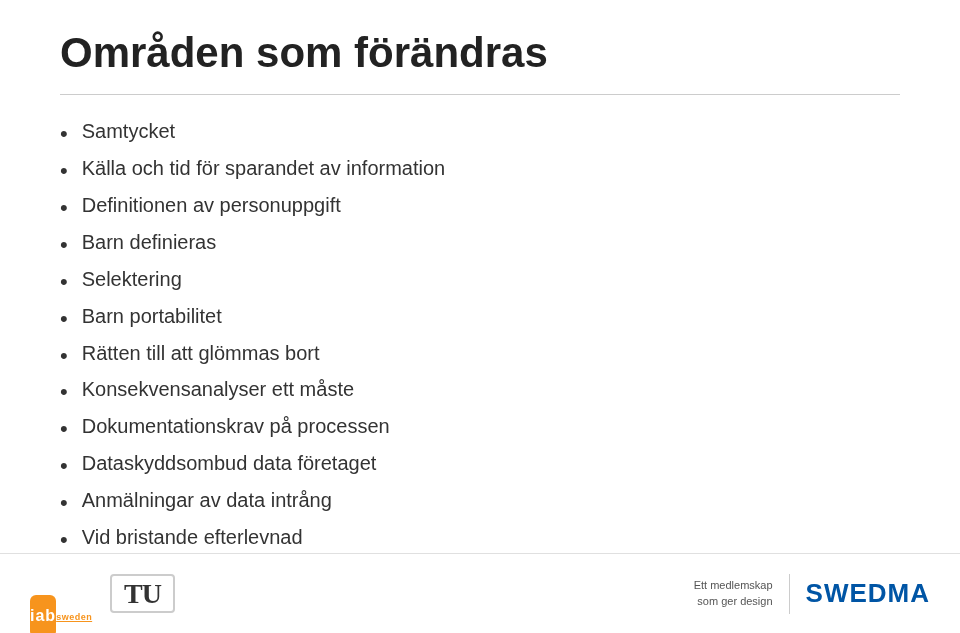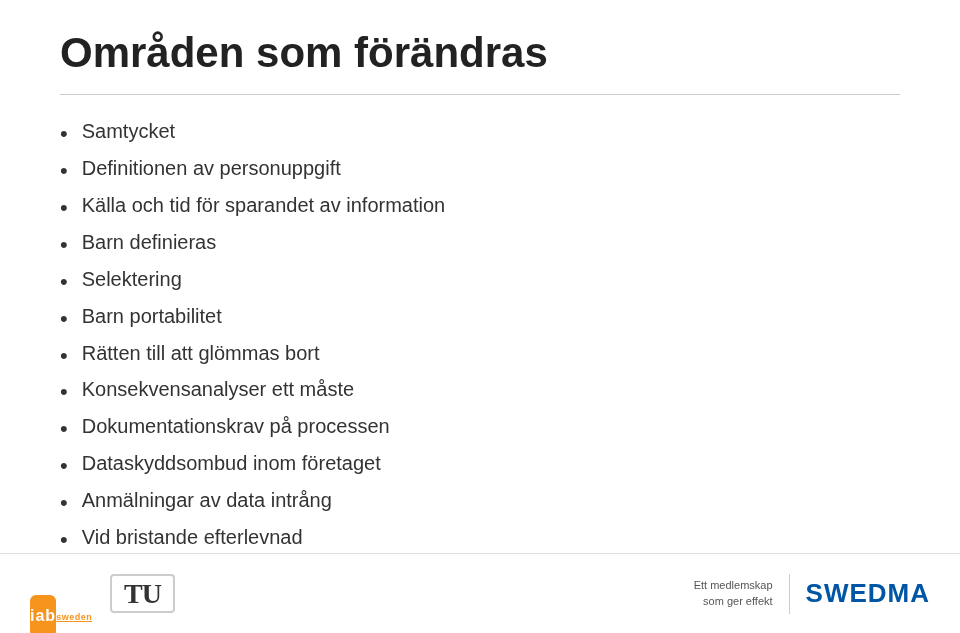--- a/index.html
+++ b/index.html
@@ -163,29 +163,29 @@
     }
   </style>
 </head>
 <body>
 
 <div class="main-content">
   <h1 class="page-title">Områden som förändras</h1>
   <hr class="divider">
   <ul class="bullet-list" id="bullet-list">
   <li>Samtycket</li>
+      <li>Källa och tid för sparandet av information</li>
       <li>Definitionen av personuppgift</li>
-      <li>Källa och tid för sparandet av information</li>
       <li>Barn definieras</li>
       <li>Selektering</li>
       <li>Barn portabilitet</li>
       <li>Rätten till att glömmas bort</li>
       <li>Konsekvensanalyser ett måste</li>
       <li>Dokumentationskrav på processen</li>
-      <li>Dataskyddsombud inom företaget</li>
+      <li>Dataskyddsombud data företaget</li>
       <li>Anmälningar av data intrång</li>
       <li>Vid bristande efterlevnad</li>
       <li>Grupptalan</li>
       <li>Privacy by design</li>
     </ul>
 </div>
 
 <footer class="footer">
   <div class="footer-logos">
     <div class="iab-logo">
@@ -194,18 +194,18 @@
       </div>
       <span class="sweden-text">sweden</span>
     </div>
     <div class="tu-logo">
       <span class="tu-text">TU</span>
     </div>
   </div>
   <div class="footer-right">
     <div class="membership-text">
       <div>Ett medlemskap</div>
-      <div>som ger effekt</div>
+      <div>som ger design</div>
     </div>
     <div class="vertical-divider"></div>
     <span class="swedma-text">SWEDMA</span>
   </div>
 </footer>
 
 </body></html>

